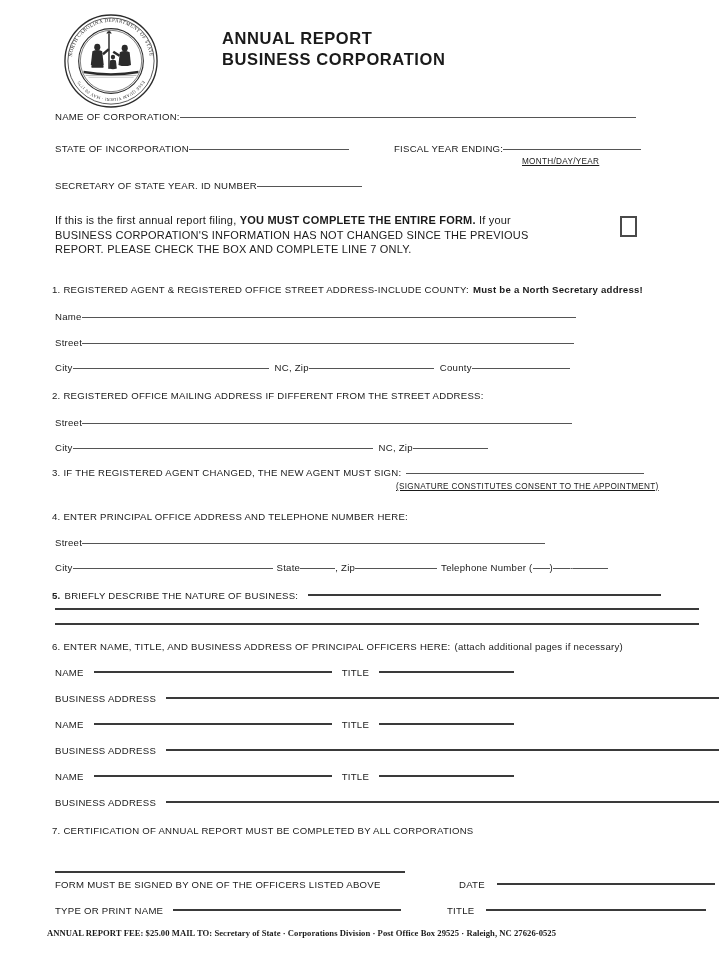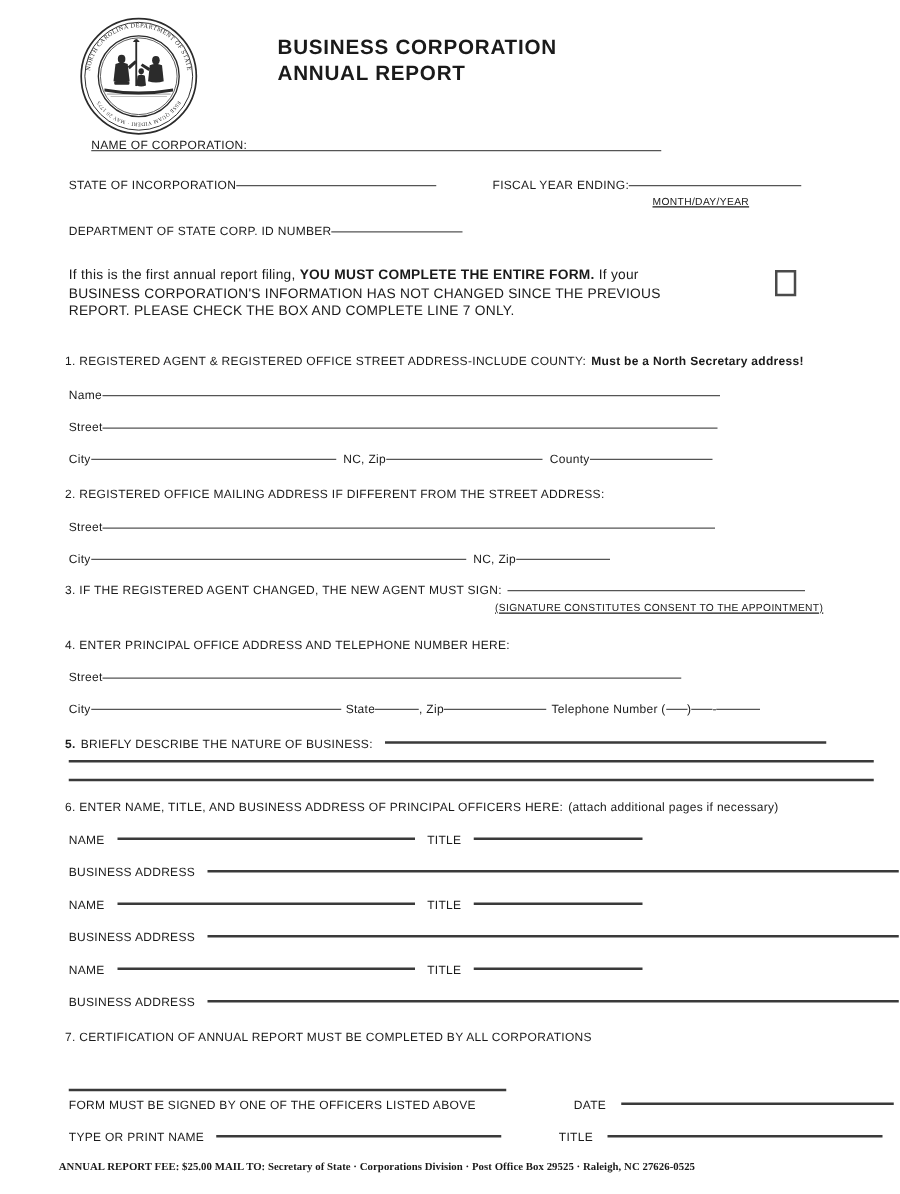--- a/index.html
+++ b/index.html
@@ -138,45 +138,45 @@
         <path d="M49 49.6 q3 -1.8 6 0 l0.9 8 q-3.9 1.5 -7.8 0 z"></path>
 
         <path d="M22 60 q28 5 56 0 l0 2.4 q-28 5 -56 0 z"></path>
 
         <rect x="24" y="64.2" width="52" height="0.7" opacity="0.55"></rect>
         <rect x="27" y="66.2" width="46" height="0.6" opacity="0.4"></rect>
       </g>
     </svg>
 
     <div class="doc-title">
+      <div>ANNUAL REPORT</div>
       <div>BUSINESS CORPORATION</div>
-      <div>ANNUAL REPORT</div>
     </div>
   </div>
 
-  <div class="row" style="left:73px; top:111px;flex-direction:column;">
+  <div class="row" style="left:55px; top:111px;">
     <span class="lbl">NAME OF CORPORATION:</span>
     <span class="rule" style="width:456px;"></span>
   </div>
 
   <div class="row" style="left:55px; top:143px;">
     <span class="lbl">STATE OF INCORPORATION</span>
     <span class="rule" style="width:160px;"></span>
   </div>
 
   <div class="row" style="left:394px; top:143px;">
     <span class="lbl">FISCAL YEAR ENDING:</span>
     <span class="rule" style="width:138px;"></span>
   </div>
   <div class="row small" style="left:522px; top:157px;">
     <span class="lbl">MONTH/DAY/YEAR</span>
   </div>
 
   <div class="row" style="left:55px; top:180px;">
-    <span class="lbl">DEPARTMENT OF STATE CORP. ID NUMBER</span>
+    <span class="lbl">SECRETARY OF STATE YEAR. ID NUMBER</span>
     <span class="rule" style="width:105px;"></span>
   </div>
 
   <div class="para" style="left:55px; top:213px; width:520px;">
     <span>If this is the first annual report filing,</span>
     <span class="b">YOU MUST COMPLETE THE ENTIRE FORM.</span>
     <span>If your</span><br>
     <span>BUSINESS CORPORATION'S INFORMATION HAS NOT CHANGED SINCE THE PREVIOUS</span><br>
     <span>REPORT.  PLEASE CHECK THE BOX AND COMPLETE LINE 7 ONLY.</span>
   </div>

